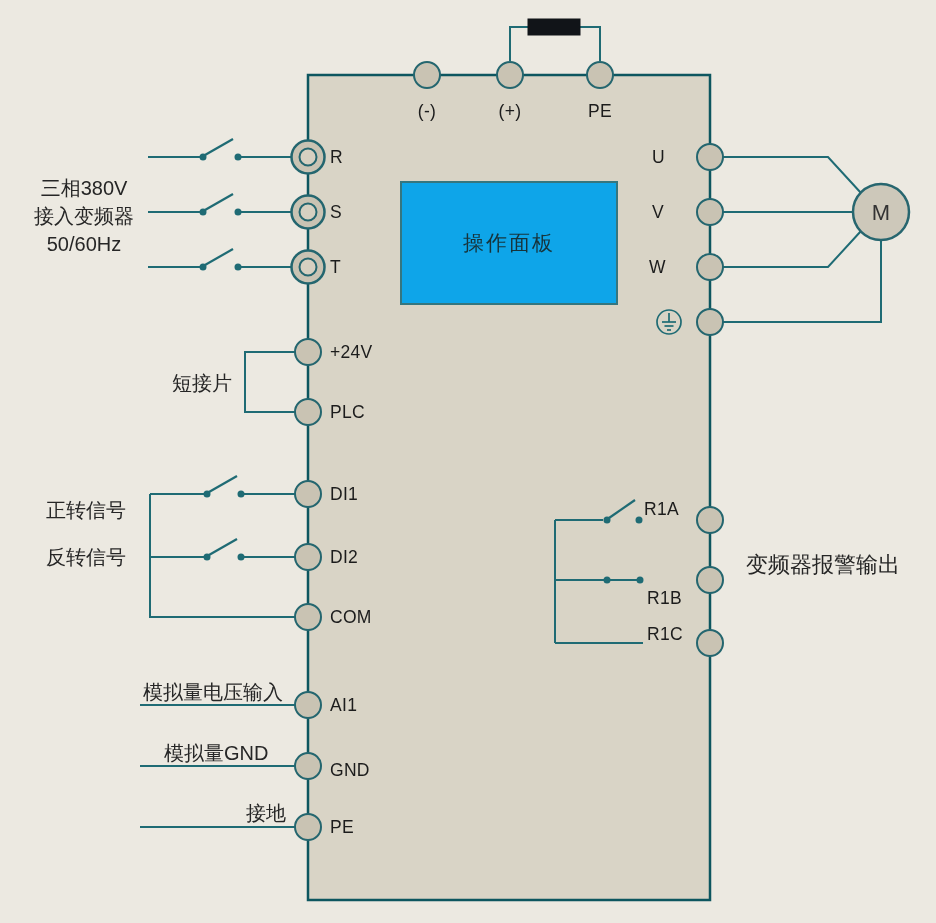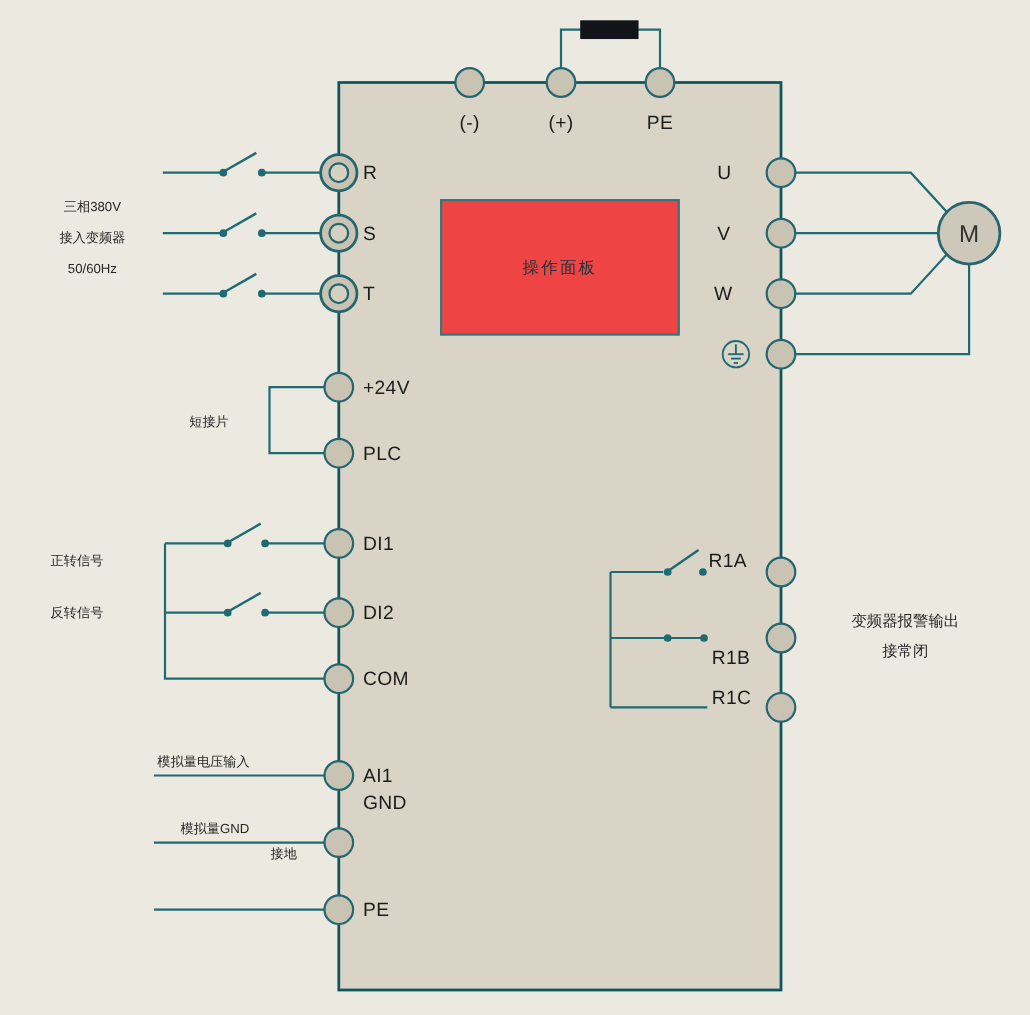--- a/index.html
+++ b/index.html
@@ -1,27 +1,27 @@
 <!DOCTYPE html>
 <html><head>
 <meta charset="utf-8">
 <style>
   *{box-sizing:border-box;margin:0;padding:0}
   html,body{background:#ece9e1}
   body{font-family:"Liberation Sans","DejaVu Sans",sans-serif}
   .stage{position:relative;width:936px;height:923px;background:#ece9e1;overflow:hidden}
   .wires{position:absolute;left:0;top:0}
-  .lbl{position:absolute;font-size:12px;color:#262626;white-space:nowrap;line-height:20px}
+  .lbl{position:absolute;font-size:20px;color:#262626;white-space:nowrap;line-height:20px}
   .term-lbl{font-size:17.5px;color:#1c1c1c;letter-spacing:.3px}
   .center{text-align:center}
   .multi{line-height:28px}
-  .panel{position:absolute;left:400px;top:181px;width:218px;height:124px;background:#ef4444;
+  .panel{position:absolute;left:400px;top:181px;width:218px;height:124px;background:#0ea5e9;
          border:2px solid #35767f;display:flex;align-items:center;justify-content:center;
-         font-size:15px;color:#17333a;letter-spacing:2px}
-  .alarm-lbl{font-size:14px;line-height:27px}
+         font-size:21px;color:#17333a;letter-spacing:2px}
+  .alarm-lbl{font-size:22px;line-height:27px}
   svg .w{stroke:#1f6b74;stroke-width:2;fill:none}
   svg .blade{stroke:#1f6b74;stroke-width:2.2;fill:none}
   svg .dot{fill:#1f6b74;stroke:none}
   svg .term{fill:#c9c3b3;stroke:#24666f;stroke-width:2}
   svg .term-big{fill:#c9c3b3;stroke:#24666f;stroke-width:2.5}
   svg .term-inner{fill:#d6d0c1;stroke:#24666f;stroke-width:2}
   svg .body-rect{fill:#d9d4c6;stroke:#0d565f;stroke-width:2.5}
   svg .earth{stroke:#1f6b74;stroke-width:1.7;fill:none}
   svg text{font-family:"Liberation Sans","DejaVu Sans",sans-serif}
 </style>
@@ -159,42 +159,41 @@
 
   <div class="lbl term-lbl" style="left:330px;top:147px">R</div>
   <div class="lbl term-lbl" style="left:330px;top:202px">S</div>
   <div class="lbl term-lbl" style="left:330px;top:257px">T</div>
   <div class="lbl term-lbl" style="left:330px;top:342px">+24V</div>
   <div class="lbl term-lbl" style="left:330px;top:402px">PLC</div>
   <div class="lbl term-lbl" style="left:330px;top:484px">DI1</div>
   <div class="lbl term-lbl" style="left:330px;top:547px">DI2</div>
   <div class="lbl term-lbl" style="left:330px;top:607px">COM</div>
   <div class="lbl term-lbl" style="left:330px;top:695px">AI1</div>
-  <div class="lbl term-lbl" style="left:330px;top:719px">GND</div>
+  <div class="lbl term-lbl" style="left:330px;top:760px">GND</div>
   <div class="lbl term-lbl" style="left:330px;top:817px">PE</div>
 
   <div class="lbl term-lbl" style="left:652px;top:147px">U</div>
   <div class="lbl term-lbl" style="left:652px;top:202px">V</div>
   <div class="lbl term-lbl" style="left:649px;top:257px">W</div>
   <div class="lbl term-lbl" style="left:644px;top:499px">R1A</div>
   <div class="lbl term-lbl" style="left:647px;top:588px">R1B</div>
   <div class="lbl term-lbl" style="left:647px;top:624px">R1C</div>
 
   <div class="lbl center multi" style="left:28px;top:174px;width:112px">
     <div>三相380V</div>
     <div>接入变频器</div>
     <div>50/60Hz</div>
   </div>
 
   <div class="lbl" style="left:172px;top:373px">短接片</div>
   <div class="lbl" style="left:46px;top:500px">正转信号</div>
   <div class="lbl" style="left:46px;top:547px">反转信号</div>
   <div class="lbl" style="left:143px;top:682px">模拟量电压输入</div>
   <div class="lbl" style="left:164px;top:743px">模拟量GND</div>
-  <div class="lbl" style="left:246px;top:766px">接地</div>
+  <div class="lbl" style="left:246px;top:803px">接地</div>
 
 
   <div class="lbl center alarm-lbl" style="left:733px;top:551px;width:180px">
     <div>变频器报警输出</div>
-    <div>接常闭</div>
   </div>
 
 </div>
 
 </body></html>

